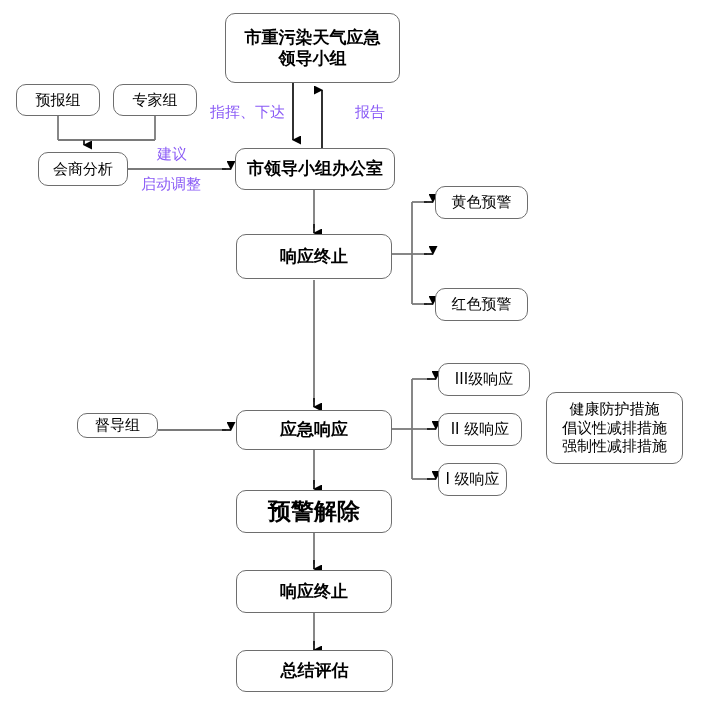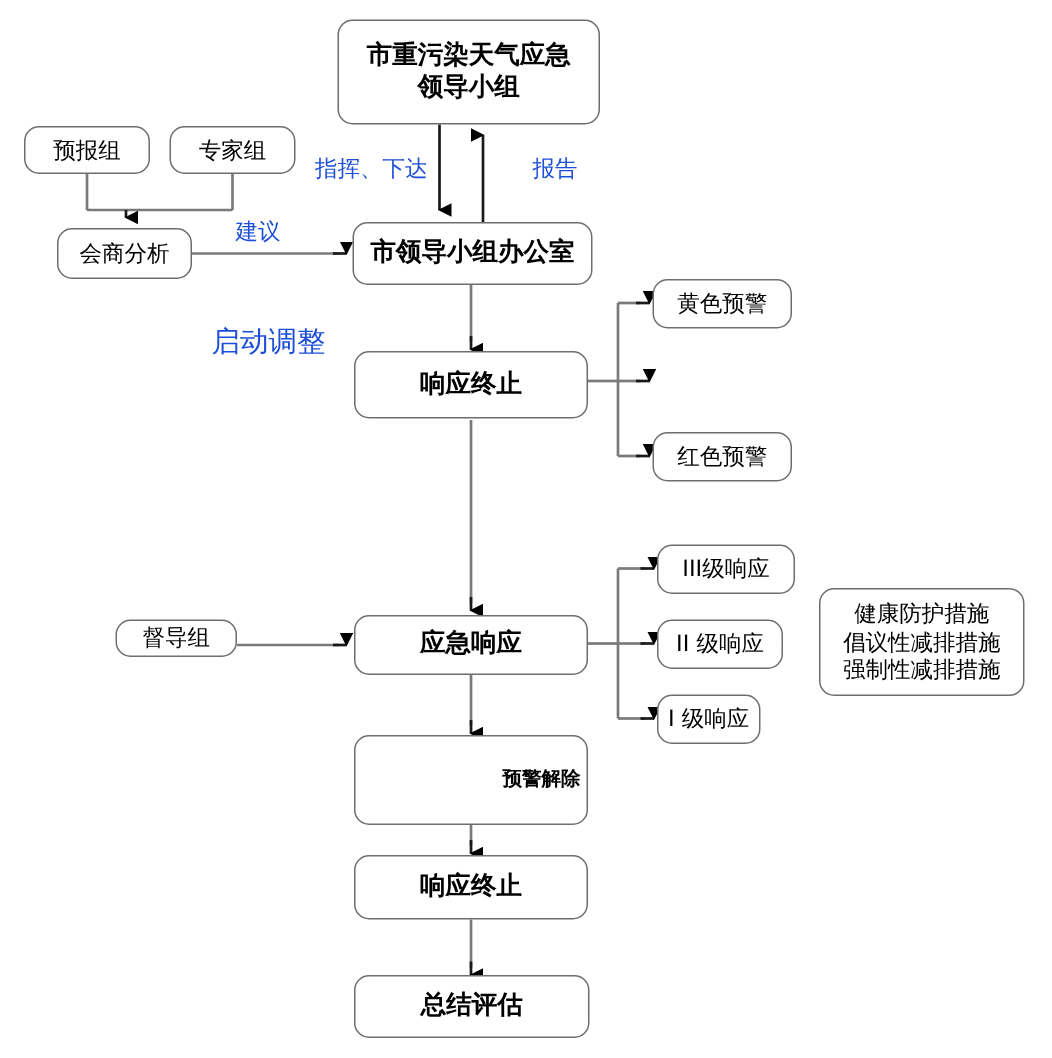--- a/index.html
+++ b/index.html
@@ -28,21 +28,21 @@
     color: #000000;
     line-height: 1.25;
     z-index: 3;
   }
   .node.bold { font-weight: bold; }
   .node .txt { display: block; width: 100%; padding: 0 4px; }
   .node .l2 { display: block; }
 
   .edge-label {
     position: absolute;
-    color: #1d4ed8;
+    color: #8b5cf6;
     white-space: nowrap;
     z-index: 4;
     background: transparent;
   }
   svg.wires {
     position: absolute;
     left: 0;
     top: 0;
     width: 701px;
     height: 705px;
@@ -176,33 +176,33 @@
   </div>
 
   <div class="node" style="left:546px; top:392px; width:137px; height:72px; font-size:15px;">
     <span class="txt">
       <span>健康防护措施</span>
       <span class="l2">倡议性减排措施</span>
       <span class="l2">强制性减排措施</span>
     </span>
   </div>
 
-  <div class="node bold" style="left:236px; top:490px; width:156px; height:60px; font-size:13px;text-align:right;">
+  <div class="node bold" style="left:236px; top:490px; width:156px; height:43px; font-size:23px;">
     <span class="txt">预警解除</span>
   </div>
 
   <div class="node bold" style="left:236px; top:570px; width:156px; height:43px; font-size:17px;">
     <span class="txt">响应终止</span>
   </div>
 
   <div class="node bold" style="left:236px; top:650px; width:157px; height:42px; font-size:17px;">
     <span class="txt">总结评估</span>
   </div>
 
   <div class="edge-label" style="left:210px; top:103px; font-size:15px;">指挥、下达</div>
 
   <div class="edge-label" style="left:355px; top:103px; font-size:15px;text-align:right;">报告</div>
 
   <div class="edge-label" style="left:157px; top:145px; font-size:15px;">建议</div>
 
-  <div class="edge-label" style="left:141px; top:175px; font-size:19px;margin-top:40px;">启动调整</div>
+  <div class="edge-label" style="left:141px; top:175px; font-size:15px;">启动调整</div>
 
 </div>
 
 </body></html>

